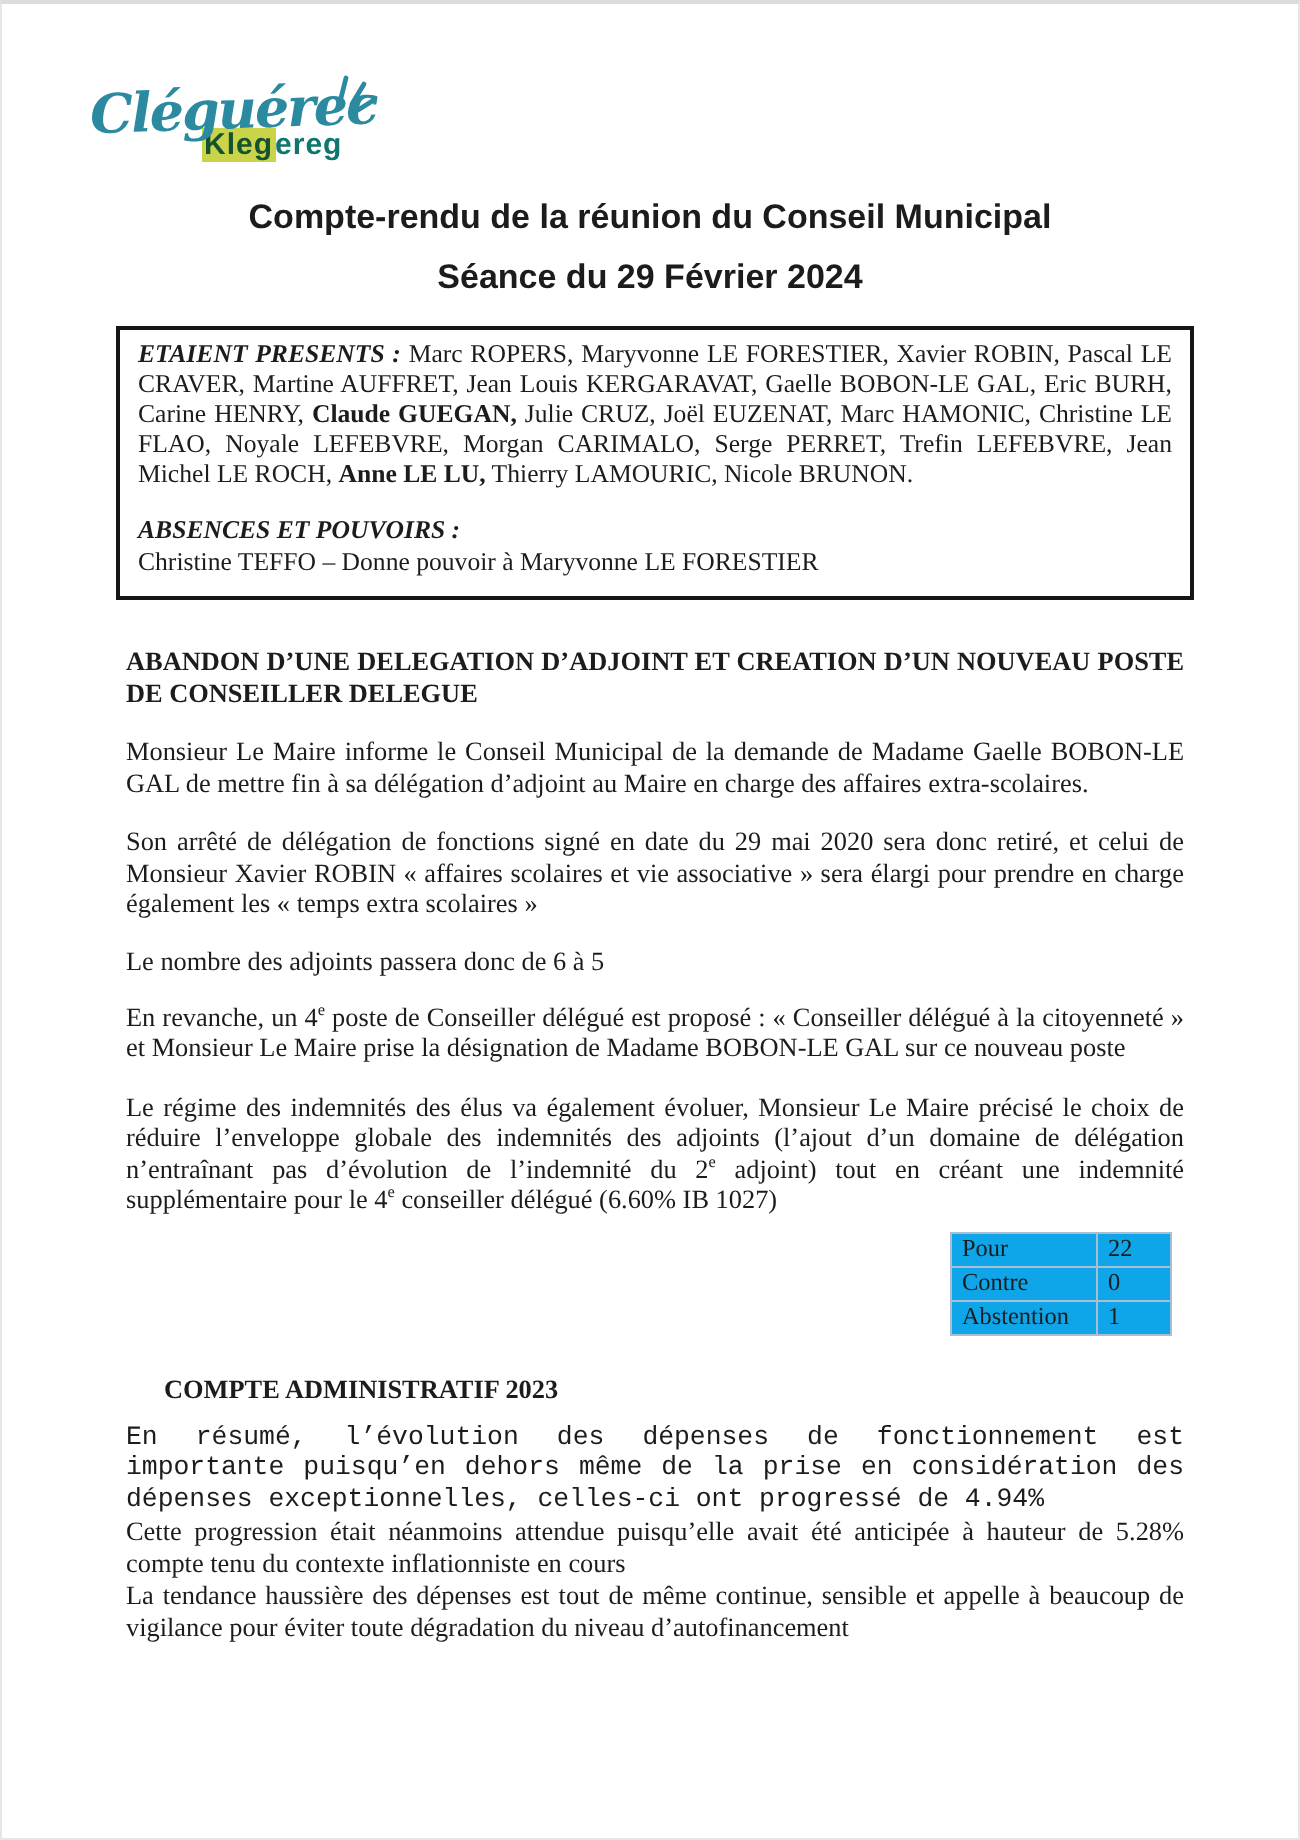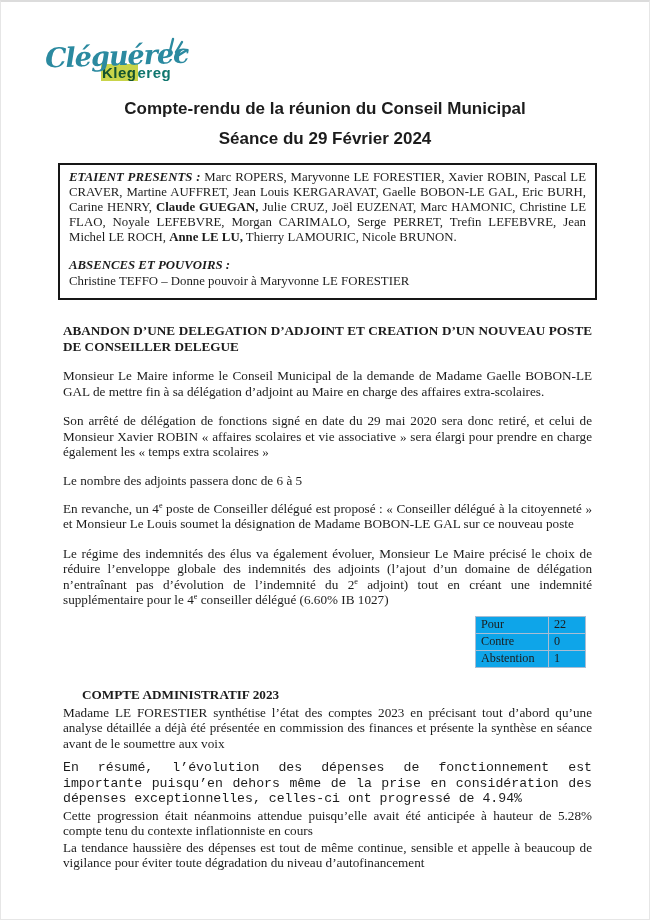--- a/index.html
+++ b/index.html
@@ -124,21 +124,21 @@
   </div>
 
   <div class="content">
 
 
     <div>
       <div class="h-bold delegation-heading">ABANDON D’UNE DELEGATION D’ADJOINT ET CREATION D’UN NOUVEAU POSTE DE CONSEILLER DELEGUE</div>
       <p class="p-std" style="margin-bottom:0;">Monsieur Le Maire informe le Conseil Municipal de la demande de Madame Gaelle BOBON-LE GAL de mettre fin à sa délégation d’adjoint au Maire en charge des affaires extra-scolaires.</p>
       <p class="p-std" style="margin-bottom:0;">Son arrêté de délégation de fonctions signé en date du 29 mai 2020 sera donc retiré, et celui de Monsieur Xavier ROBIN « affaires scolaires et vie associative » sera élargi pour prendre en charge également les « temps extra scolaires »</p>
       <p class="p-tight" style="margin-bottom:0; text-align:left;">Le nombre des adjoints passera donc de 6 à 5</p>
-      <p class="p-tight" style="margin-bottom:0;"><span>En revanche, un 4</span><sup>e</sup><span> poste de Conseiller délégué est proposé : « Conseiller délégué à la citoyenneté » et Monsieur Le Louis soumet la désignation de Madame BOBON-LE GAL sur ce nouveau poste</span></p>
+      <p class="p-tight" style="margin-bottom:0;"><span>En revanche, un 4</span><sup>e</sup><span> poste de Conseiller délégué est proposé : « Conseiller délégué à la citoyenneté » et Monsieur Le Maire prise la désignation de Madame BOBON-LE GAL sur ce nouveau poste</span></p>
       <p class="p-std" style="margin-bottom:0;"><span>Le régime des indemnités des élus va également évoluer, Monsieur Le Maire précisé le choix de réduire l’enveloppe globale des indemnités des adjoints (l’ajout d’un domaine de délégation n’entraînant pas d’évolution de l’indemnité du 2</span><sup>e</sup><span> adjoint) tout en créant une indemnité supplémentaire pour le 4</span><sup>e</sup><span> conseiller délégué (6.60% IB 1027)</span></p>
     </div>
 
     <table class="vote-table">
       <tbody>
         <tr>
           <td class="vote-label-cell">Pour</td>
           <td class="vote-value-cell">22</td>
         </tr>
         <tr>
@@ -147,20 +147,19 @@
         </tr>
         <tr>
           <td class="vote-label-cell">Abstention</td>
           <td class="vote-value-cell">1</td>
         </tr>
       </tbody>
     </table>
 
     <div>
       <div class="h-bold compte-heading">COMPTE ADMINISTRATIF 2023</div>
-      <p class="compte-p1" style="margin-bottom:0;">Madame LE FORESTIER synthétise l’état des comptes 2023 en précisant tout d’abord qu’une analyse détaillée a déjà été présentée en commission des finances et présente la synthèse en séance avant de le soumettre aux voix</p>
       <p class="compte-p2" style="margin-bottom:0;">En résumé, l’évolution des dépenses de fonctionnement est importante puisqu’en dehors même de la prise en considération des dépenses exceptionnelles, celles-ci ont progressé de 4.94%</p>
       <p class="compte-p3" style="margin-bottom:0;">Cette progression était néanmoins attendue puisqu’elle avait été anticipée à hauteur de 5.28% compte tenu du contexte inflationniste en cours</p>
       <p class="compte-p4" style="margin-bottom:0;">La tendance haussière des dépenses est tout de même continue, sensible et appelle à beaucoup de vigilance pour éviter toute dégradation du niveau d’autofinancement</p>
     </div>
 
   </div>
 </div>
 
 </body></html>

